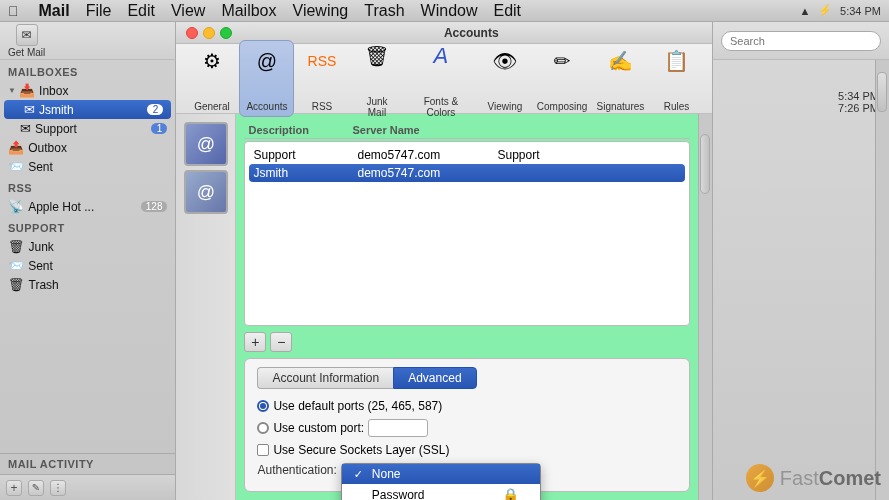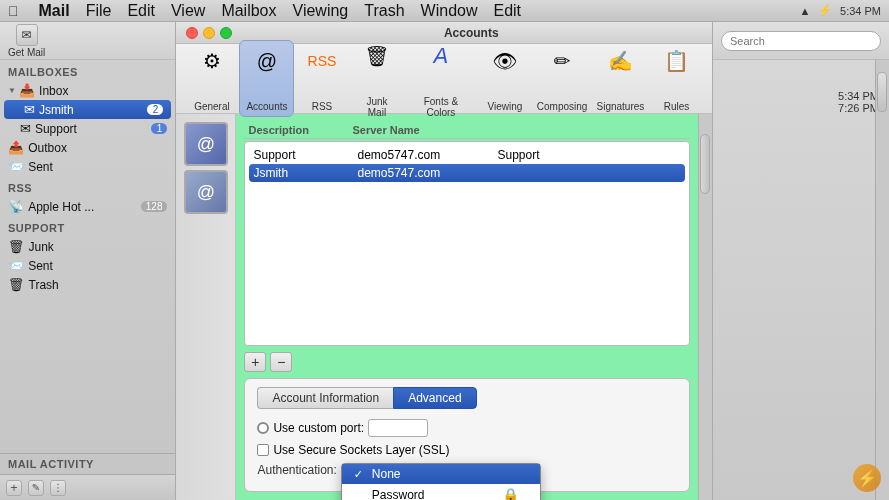--- a/index.html
+++ b/index.html
@@ -773,20 +773,28 @@
           <div class="plus-minus-btn">+</div>
           <div class="plus-minus-btn">−</div>
         </div>
 
         <div class="account-detail">
           <div class="tab-bar">
             <div class="tab-btn">Account Information</div>
             <div class="tab-btn active">Advanced</div>
           </div>
 
+          <div class="form-row">
+            <label class="radio-label">
+              <div class="radio-input checked">
+                <div class="radio-dot"></div>
+              </div>
+              <span>Use default ports (25, 465, 587)</span>
+            </label>
+          </div>
 
           <div class="form-row">
             <label class="radio-label">
               <div class="radio-input"></div>
               <span>Use custom port:</span>
             </label>
             <input class="port-input" type="text" value="" style="">
           </div>
 
           <div class="form-row">
@@ -833,16 +841,19 @@
         <div>5:34 PM</div>
         <div>7:26 PM</div>
       </div>
       <div class="right-scrollbar" style="position:absolute; right:0; top:0; bottom:0; width:14px; background:#c8c8c8; border-left:1px solid #aaa;">
         <div class="right-scrollbar-thumb"></div>
       </div>
     </div>
 
     <div class="fastcomet-watermark">
       <div class="fc-logo">⚡</div>
+      <div class="fc-text">
+        <span>Fast</span><strong>Comet</strong>
+      </div>
     </div>
   </div>
 
 </div>
 
 </body></html>

